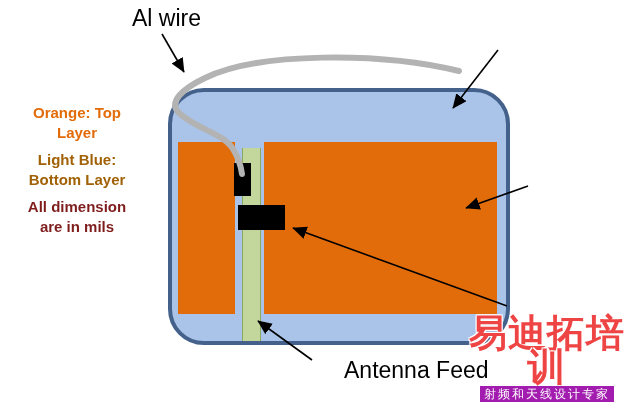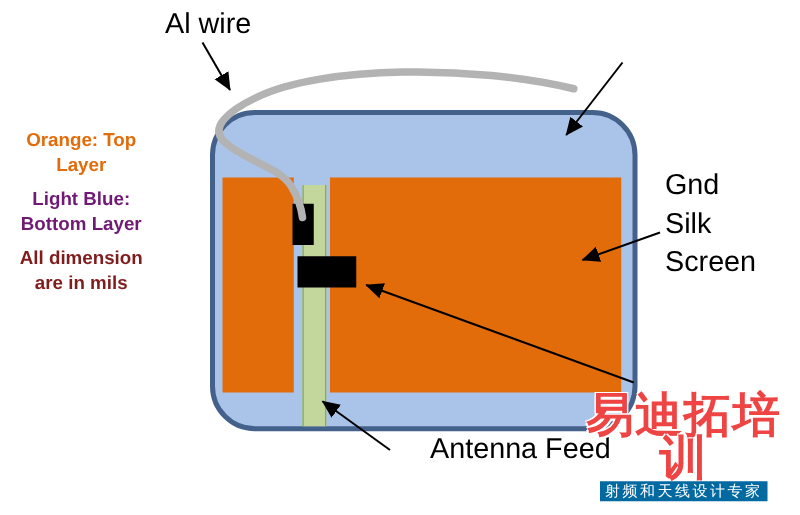--- a/index.html
+++ b/index.html
@@ -7,25 +7,25 @@
     width:640px;height:412px;position:relative;overflow:hidden;
     background:#ffffff;
     font-family:"Liberation Sans", sans-serif;
   }
   .abs{position:absolute;}
   .label{
     position:absolute;color:#000;font-size:23px;line-height:28px;
     white-space:pre-line;
   }
   .legend-item{
-    position:absolute;left:4px;width:122px;text-align:center;
+    position:absolute;left:16px;width:122px;text-align:center;
     font-size:15px;font-weight:bold;line-height:20px;white-space:pre-line;
   }
   .legend-orange{top:103px;color:#E36C0A;}
-  .legend-blue{top:150px;color:#701a75;}
+  .legend-blue{top:150px;color:#a16207;}
   .legend-dim{top:197px;color:#7f1d1d;}
 
   .board{
     position:absolute;left:168px;top:88px;width:342px;height:257px;
     box-sizing:border-box;background:#A9C4E8;
     border:4px solid #44618C;border-radius:36px;
   }
   .orange-left{
     position:absolute;left:6px;top:50px;width:57px;height:172px;
     background:#E36C0A;
@@ -49,35 +49,32 @@
 
   .watermark{
     position:absolute;right:8px;bottom:6px;width:170px;text-align:center;
   }
   .watermark-title{
     color:#ef4444;font-size:38px;font-weight:bold;letter-spacing:1px;
     line-height:34px;
     text-shadow:-1px -1px 0 #fff,1px -1px 0 #fff,-1px 1px 0 #fff,1px 1px 0 #fff;
   }
   .watermark-sub{
-    display:inline-block;background:#0369a1;color:#ffffff;
+    display:inline-block;background:#a21caf;color:#ffffff;
     font-size:12px;line-height:16px;padding:0 4px;margin-top:1px;
     letter-spacing:2px;
   }
 </style>
 </head>
 <body>
 
 <div class="abs" style="left:0;top:0;width:640px;height:408px;">
 
   <div class="label" style="left:132px;top:4px;">Al wire</div>
-  <div class="label" style="left:532px;top:132px;line-height:31px;">Gnd
-Silk
-Screen</div>
-  <div class="label" style="left:344px;top:344px;">Antenna Feed</div>
+  <div class="label" style="left:344px;top:356px;">Antenna Feed</div>
 
   <div class="legend-item legend-orange">Orange: Top
 Layer</div>
   <div class="legend-item legend-blue">Light Blue:
 Bottom Layer</div>
   <div class="legend-item legend-dim">All dimension
 are in mils</div>
 
   <div class="board">
     <div class="orange-left"></div>

